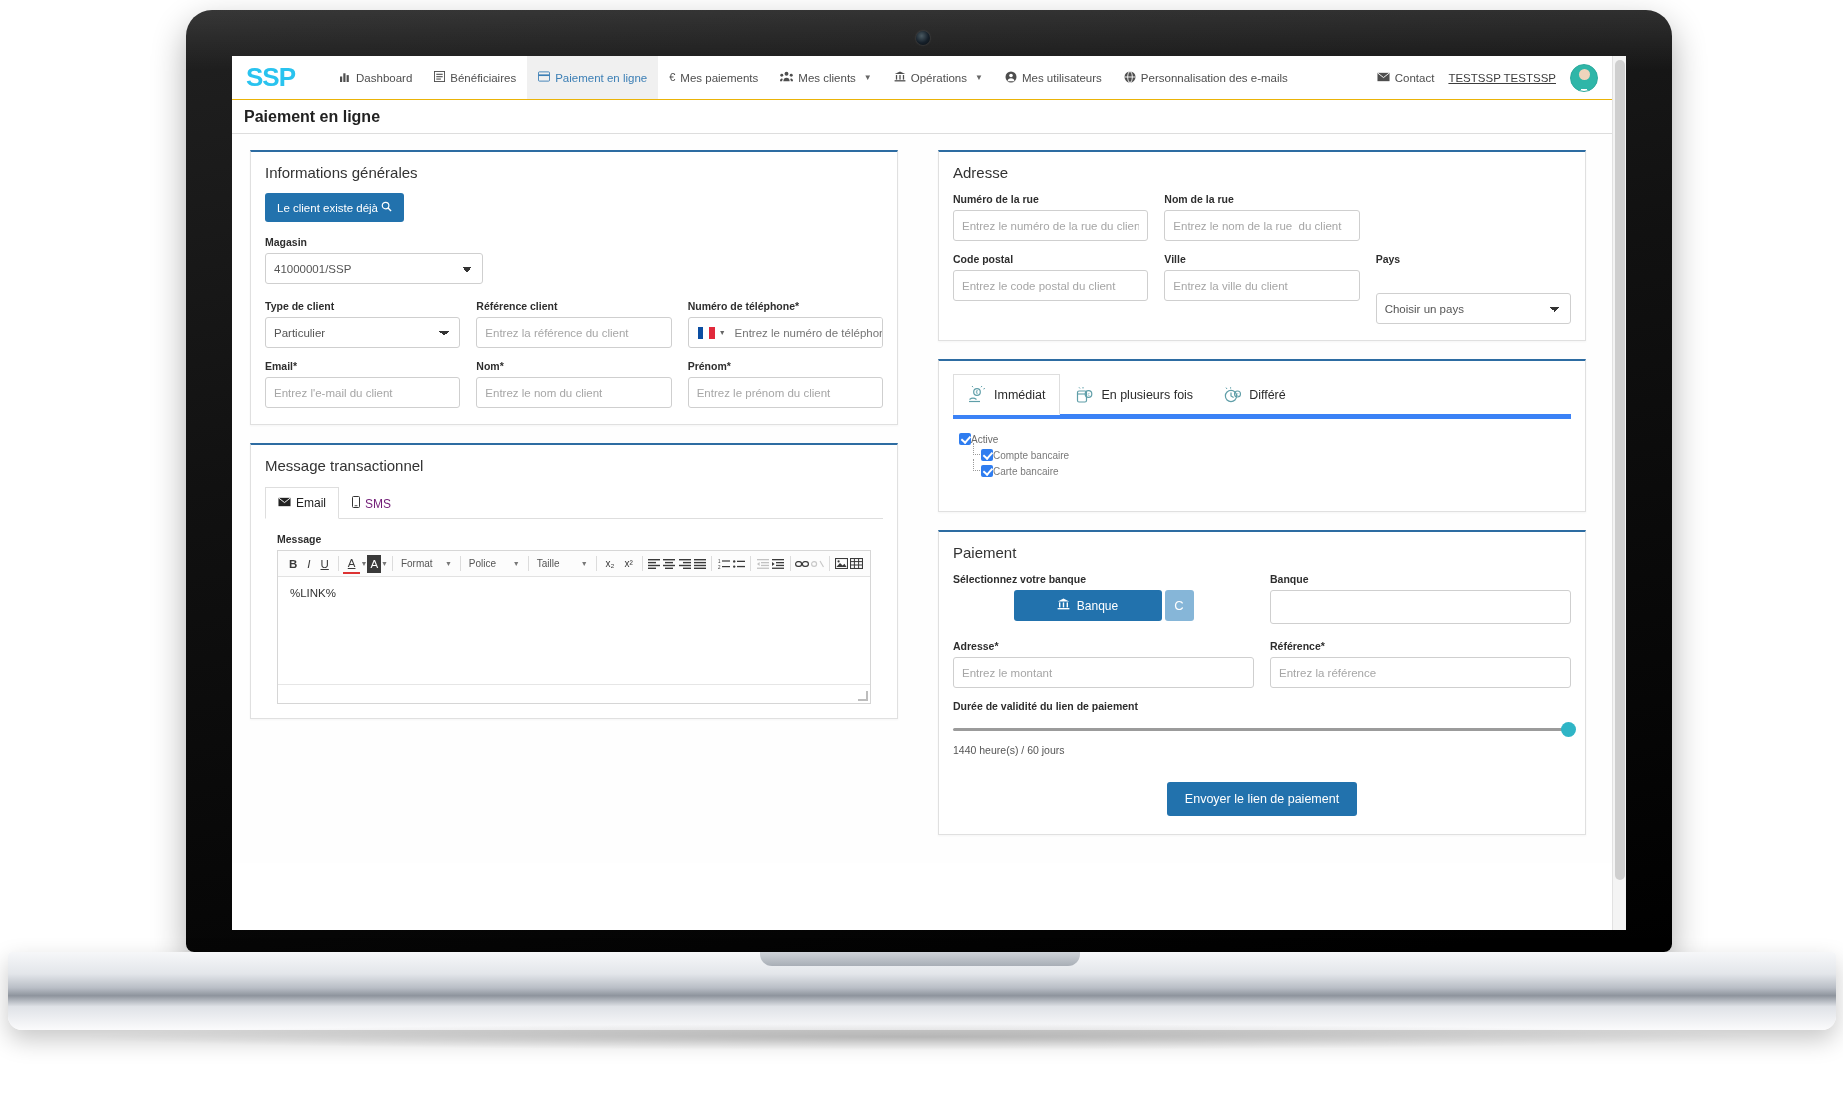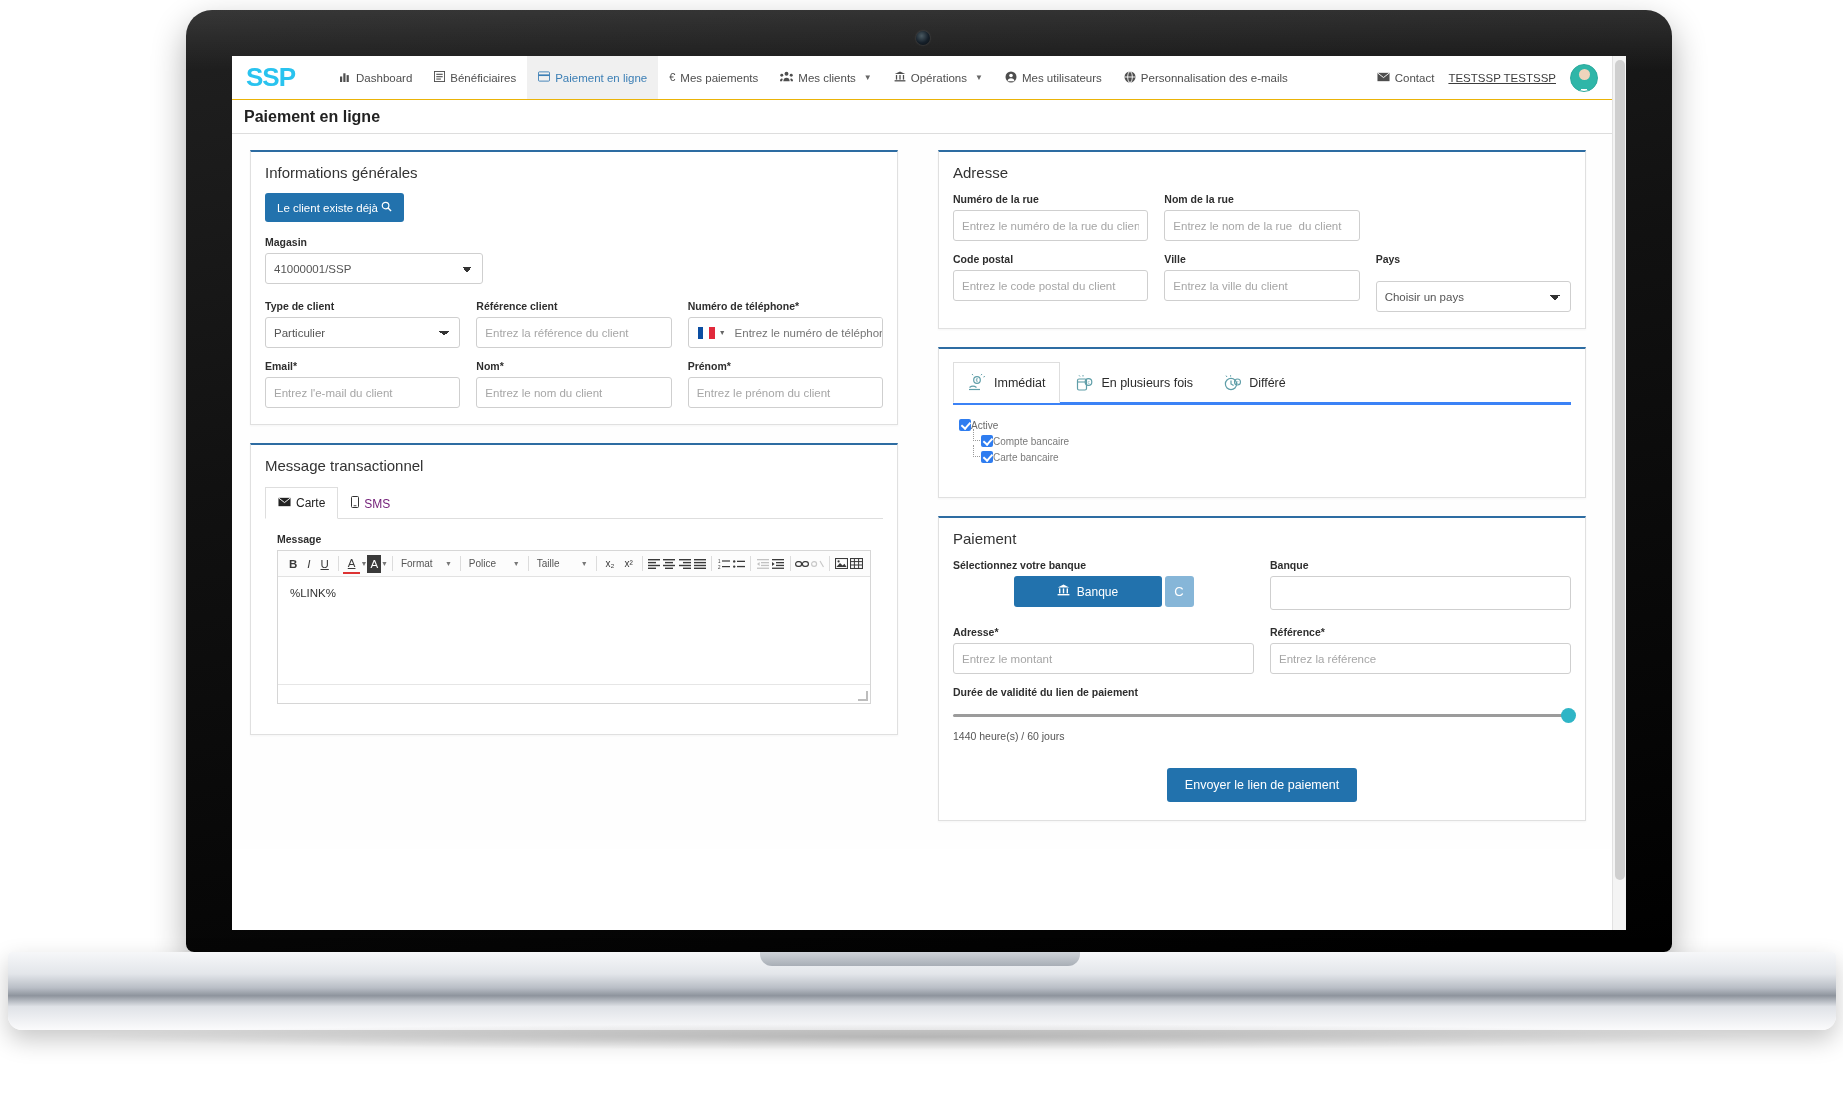--- a/index.html
+++ b/index.html
@@ -202,21 +202,21 @@
     height: 108px; background:#fff; padding: 10px 12px; font-size:11.5px; color:#333;
     border-bottom:1px solid #e6e6e6;
   }
   .editor-foot { height: 18px; background:#fff; position:relative; }
   .editor-foot::after {
     content:""; position:absolute; right:2px; bottom:2px; width:8px; height:8px;
     border-right:2px solid #bdbdbd; border-bottom:2px solid #bdbdbd;
   }
 
   
-  .mode-tabs { display:flex; border-bottom:3px solid #3b82f6; }
+  .mode-tabs { display:flex; border-bottom:5px solid #3b82f6; }
   .mode-tab {
     display:flex; align-items:center; gap:7px; font-size:12.5px; color:#2b2b2b;
     padding: 10px 14px; cursor:pointer; border:1px solid transparent; border-bottom:none;
     position:relative; top:1px;
   }
   .mode-tab.active { border-color:#dedede; background:#fff; border-bottom:1px solid #fff; }
   .mode-ico { width:19px; height:19px; color:#5f9ea8; font-size:15px; display:inline-flex; align-items:center; justify-content:center;}
 
   
   .chk-tree { padding: 14px 0 0 6px; }
@@ -447,32 +447,32 @@
               <label class="field-label">Nom*</label>
               <input class="ctl" placeholder="Entrez le nom du client" style="">
             </div>
             <div class="cell">
               <label class="field-label">Prénom*</label>
               <input class="ctl" placeholder="Entrez le prénom du client" style="">
             </div>
           </div>
         </div>
 
-        <div class="panel" style="padding-bottom:30px;">
+        <div class="panel" style="padding-bottom:14px;">
           <div class="panel-title">Message transactionnel</div>
 
           <div class="tabs-line">
             <div class="tab active">
               <span>
                 <svg width="13" height="10" viewBox="0 0 14 10">
                     <rect x="0.5" y="0.5" width="13" height="9" fill="#222"></rect>
                     <path d="M0.5 0.5 7 5.6 13.5 0.5" fill="none" stroke="#fff" stroke-width="1"></path>
                   </svg>
               </span>
-              <span>Carte</span>
+              <span>Email</span>
             </div>
             <div class="tab">
               <span>
                 <svg width="8" height="12" viewBox="0 0 8 12">
                     <rect x="0.5" y="0.5" width="7" height="11" rx="1" fill="none" stroke="#333"></rect>
                     <rect x="2.6" y="9.3" width="2.8" height="0.9" fill="#333"></rect>
                   </svg>
               </span>
               <span>SMS</span>
             </div>
@@ -632,21 +632,21 @@
             <div class="cell">
               <label class="field-label">Code postal</label>
               <input class="ctl" placeholder="Entrez le code postal du client" style="">
             </div>
             <div class="cell">
               <label class="field-label">Ville</label>
               <input class="ctl" placeholder="Entrez la ville du client" style="">
             </div>
             <div class="cell">
               <label class="field-label">Pays</label>
-              <select class="ctl" style="margin-top:11px;">
+              <select class="ctl" style="margin-top:23px;">
                 <option>Choisir un pays</option>
               </select>
             </div>
           </div>
         </div>
 
         <div class="panel" style="padding-bottom:30px;">
 
           <div class="mode-tabs">
             <div class="mode-tab active">

